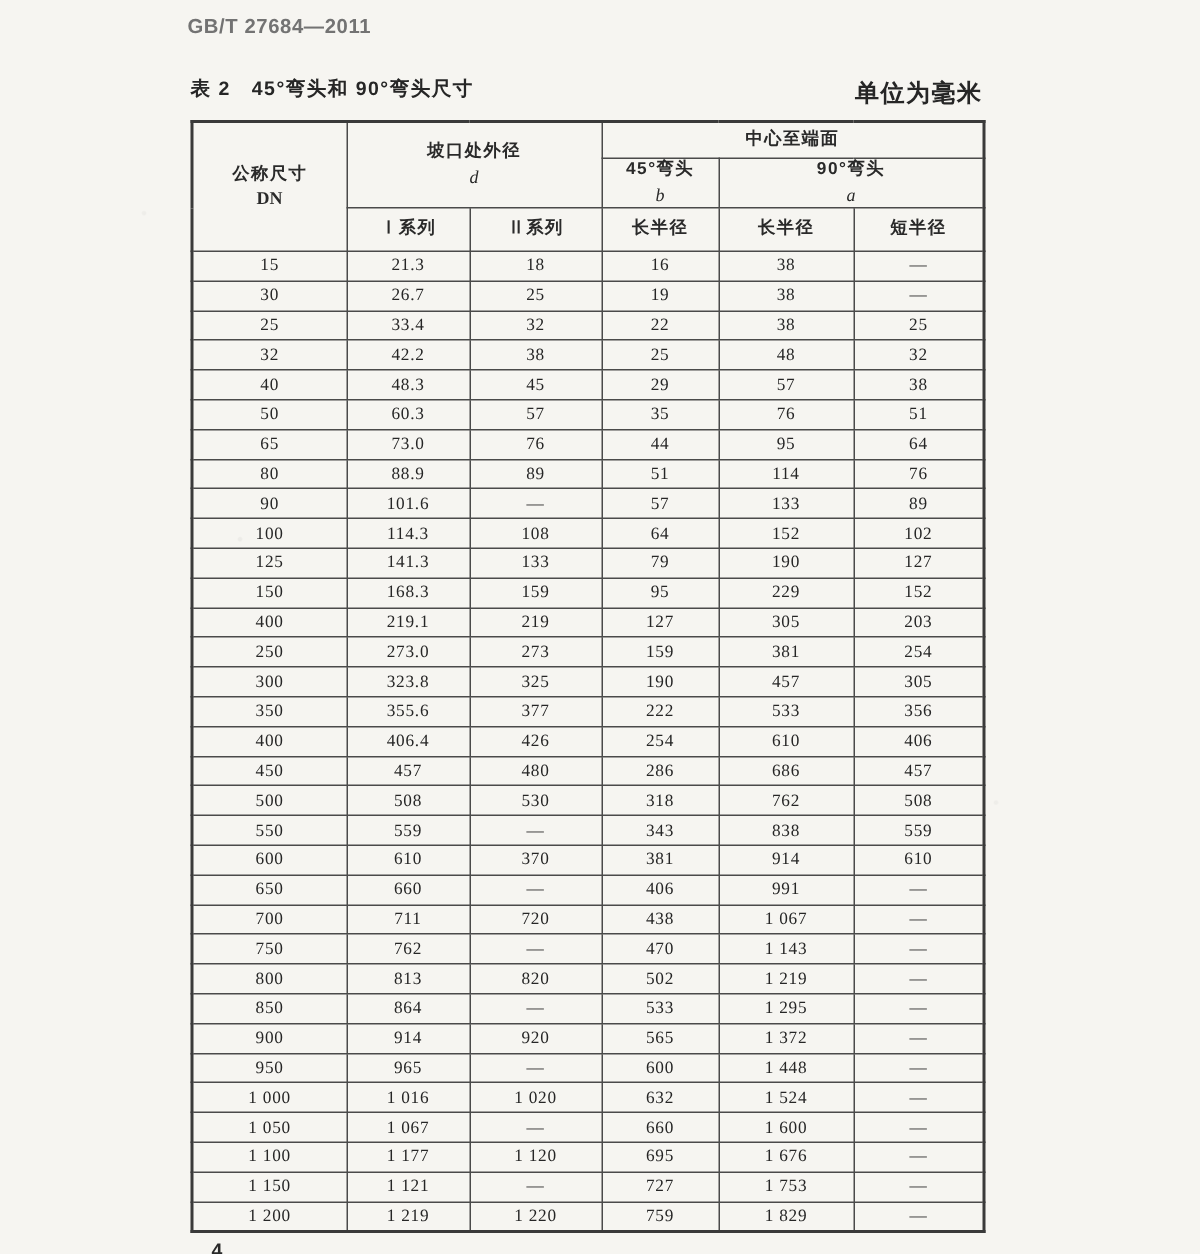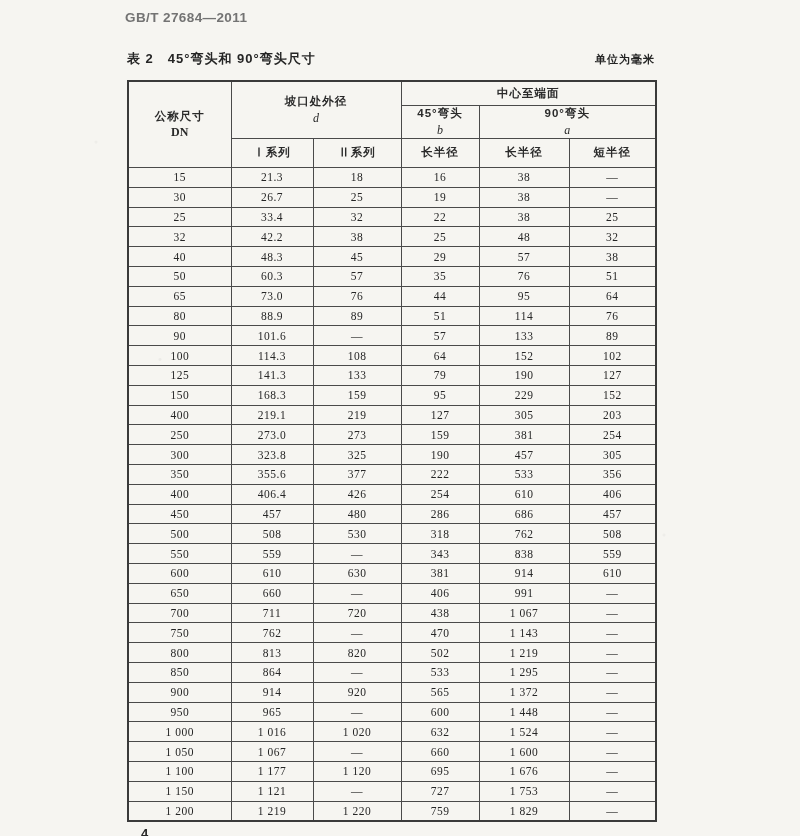--- a/index.html
+++ b/index.html
@@ -39,21 +39,21 @@
     text-align: left;
     font-size: 13px;
     font-weight: bold;
     letter-spacing: 1px;
     color: #262626;
   }
   .unit-note {
     position: absolute;
     right: 145px;
     top: 52px;
-    font-size: 11px;
+    font-size: 16px;
     font-weight: bold;
     letter-spacing: 1px;
     color: #262626;
   }
 
   table.spec {
     position: absolute;
     left: 127px;
     top: 80px;
     width: 528px;
@@ -312,21 +312,21 @@
         <td>550</td>
         <td>559</td>
         <td>—</td>
         <td>343</td>
         <td>838</td>
         <td>559</td>
       </tr>
       <tr>
         <td>600</td>
         <td>610</td>
-        <td>630</td>
+        <td>370</td>
         <td>381</td>
         <td>914</td>
         <td>610</td>
       </tr>
       <tr>
         <td>650</td>
         <td>660</td>
         <td>—</td>
         <td>406</td>
         <td>991</td>

